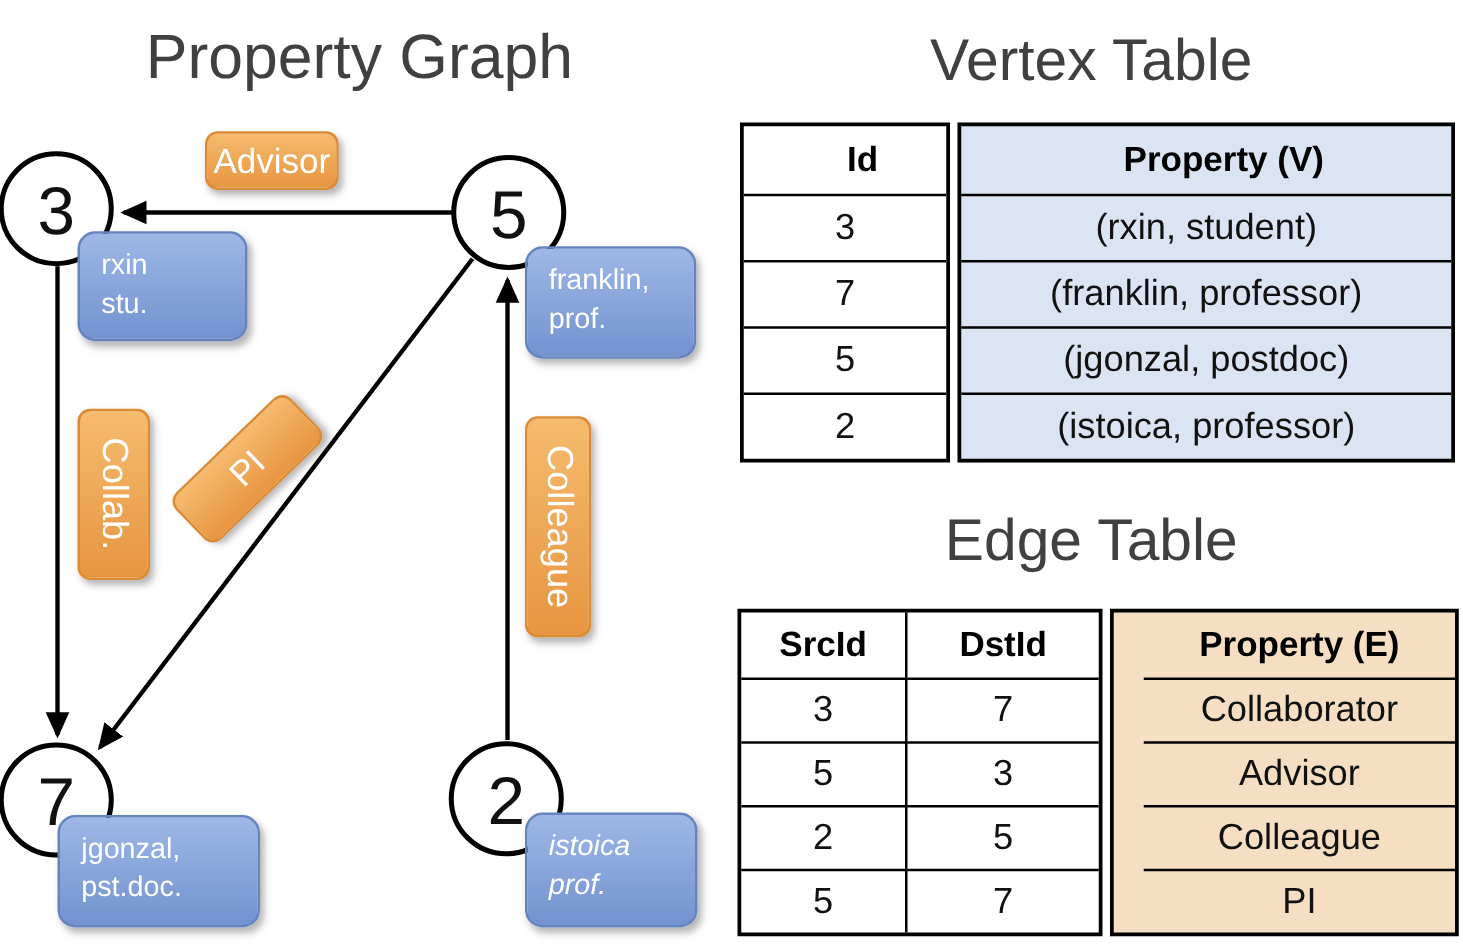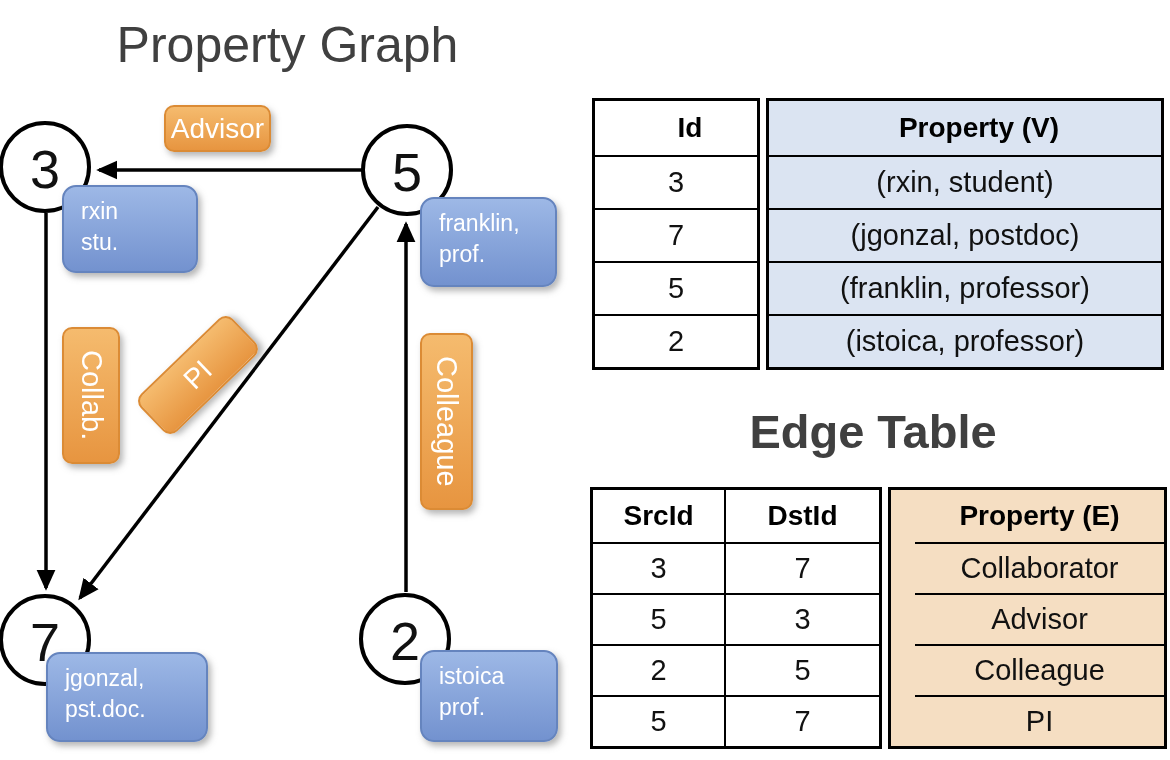--- a/index.html
+++ b/index.html
@@ -5,21 +5,21 @@
   html,body { margin:0; padding:0; background:#fff; }
   .canvas {
     position:relative; width:1170px; height:760px; background:#ffffff;
     font-family:"Liberation Sans","DejaVu Sans",sans-serif; overflow:hidden;
   }
 
   
   .big-title { position:absolute; color:#404040; text-align:center; white-space:nowrap; }
   .t-graph  { left:0;   top:16px;  width:575px; font-size:50px; }
   .t-vertex { left:588px; top:20px;  width:570px; font-size:47px; }
-  .t-edge   { left:588px; top:404px; width:570px; font-size:47px;font-weight:bold; }
+  .t-edge   { left:588px; top:404px; width:570px; font-size:47px; }
 
   
   .gsvg { position:absolute; left:0; top:0; }
 
   
   .nnum { position:absolute; transform:translate(-50%,-50%); font-size:54px; color:#111; }
 
   
   .obox {
     position:absolute; display:flex; align-items:center; justify-content:center;
@@ -40,21 +40,21 @@
     position:absolute; box-sizing:border-box;
     background:linear-gradient(180deg,#9db8e6 0%,#7392cf 100%);
     border:2px solid #6584be; border-radius:14px;
     color:#fff; font-size:23px; line-height:1.33;
     padding:9px 6px 6px 17px;
     box-shadow:3px 4px 6px rgba(110,110,110,.5);
   }
   .box-rxin     { left:62px;  top:185px; width:136px; height:88px; }
   .box-franklin { left:420px; top:197px; width:137px; height:90px; }
   .box-jgonzal  { left:46px;  top:652px; width:162px; height:90px; }
-  .box-istoica  { left:420px; top:650px; width:138px; height:92px; }
+  .box-istoica  { left:420px; top:650px; width:138px; height:92px;font-style:italic; }
 
   
   .vx-table { position:absolute; left:592px; top:98px;  display:flex; gap:6px; }
   .ed-table { position:absolute; left:590px; top:487px; display:flex; gap:6px; }
   .sub { border:3px solid #000; box-sizing:border-box; background:#fff; }
   .cell {
     display:flex; align-items:center; justify-content:center;
     border-top:2.5px solid #000; font-size:29px; color:#111; white-space:nowrap;
   }
   .cell.head { font-weight:700; font-size:28px; color:#000; }
@@ -72,20 +72,21 @@
   .sub-prope  { width:279px; background:#f5dec2;padding-left:24px; }
   .sub-prope .cell { height:49px; }
   .sub-prope .cell.head { height:52px; }
 </style>
 </head>
 <body>
 
 <div class="canvas">
 
   <div class="big-title t-graph">Property Graph</div>
+  <div class="big-title t-vertex">Vertex Table</div>
   <div class="big-title t-edge">Edge Table</div>
 
   <svg class="gsvg" width="585" height="760" viewBox="0 0 585 760">
     <defs>
       <marker id="arr" markerWidth="7" markerHeight="7" refX="5.2" refY="3" orient="auto">
         <path d="M0,0.3 L6,3 L0,5.7 Z" fill="#000"></path>
       </marker>
     </defs>
 
     <line x1="362" y1="170" x2="99" y2="170" stroke="#000" stroke-width="3.5" marker-end="url(#arr)"></line>
@@ -133,22 +134,22 @@
     <div class="sub sub-id">
       <div class="cell head">Id</div>
       <div class="cell">3</div>
       <div class="cell">7</div>
       <div class="cell">5</div>
       <div class="cell">2</div>
     </div>
     <div class="sub sub-propv">
       <div class="cell head">Property (V)</div>
       <div class="cell">(rxin, student)</div>
+      <div class="cell">(franklin, professor)</div>
       <div class="cell">(jgonzal, postdoc)</div>
-      <div class="cell">(franklin, professor)</div>
       <div class="cell">(istoica, professor)</div>
     </div>
   </div>
 
   <div class="ed-table">
     <div class="sub sub-srcdst">
       <div class="cell head">SrcId</div>
       <div class="cell head">DstId</div>
       <div class="cell">3</div>
       <div class="cell">7</div>

